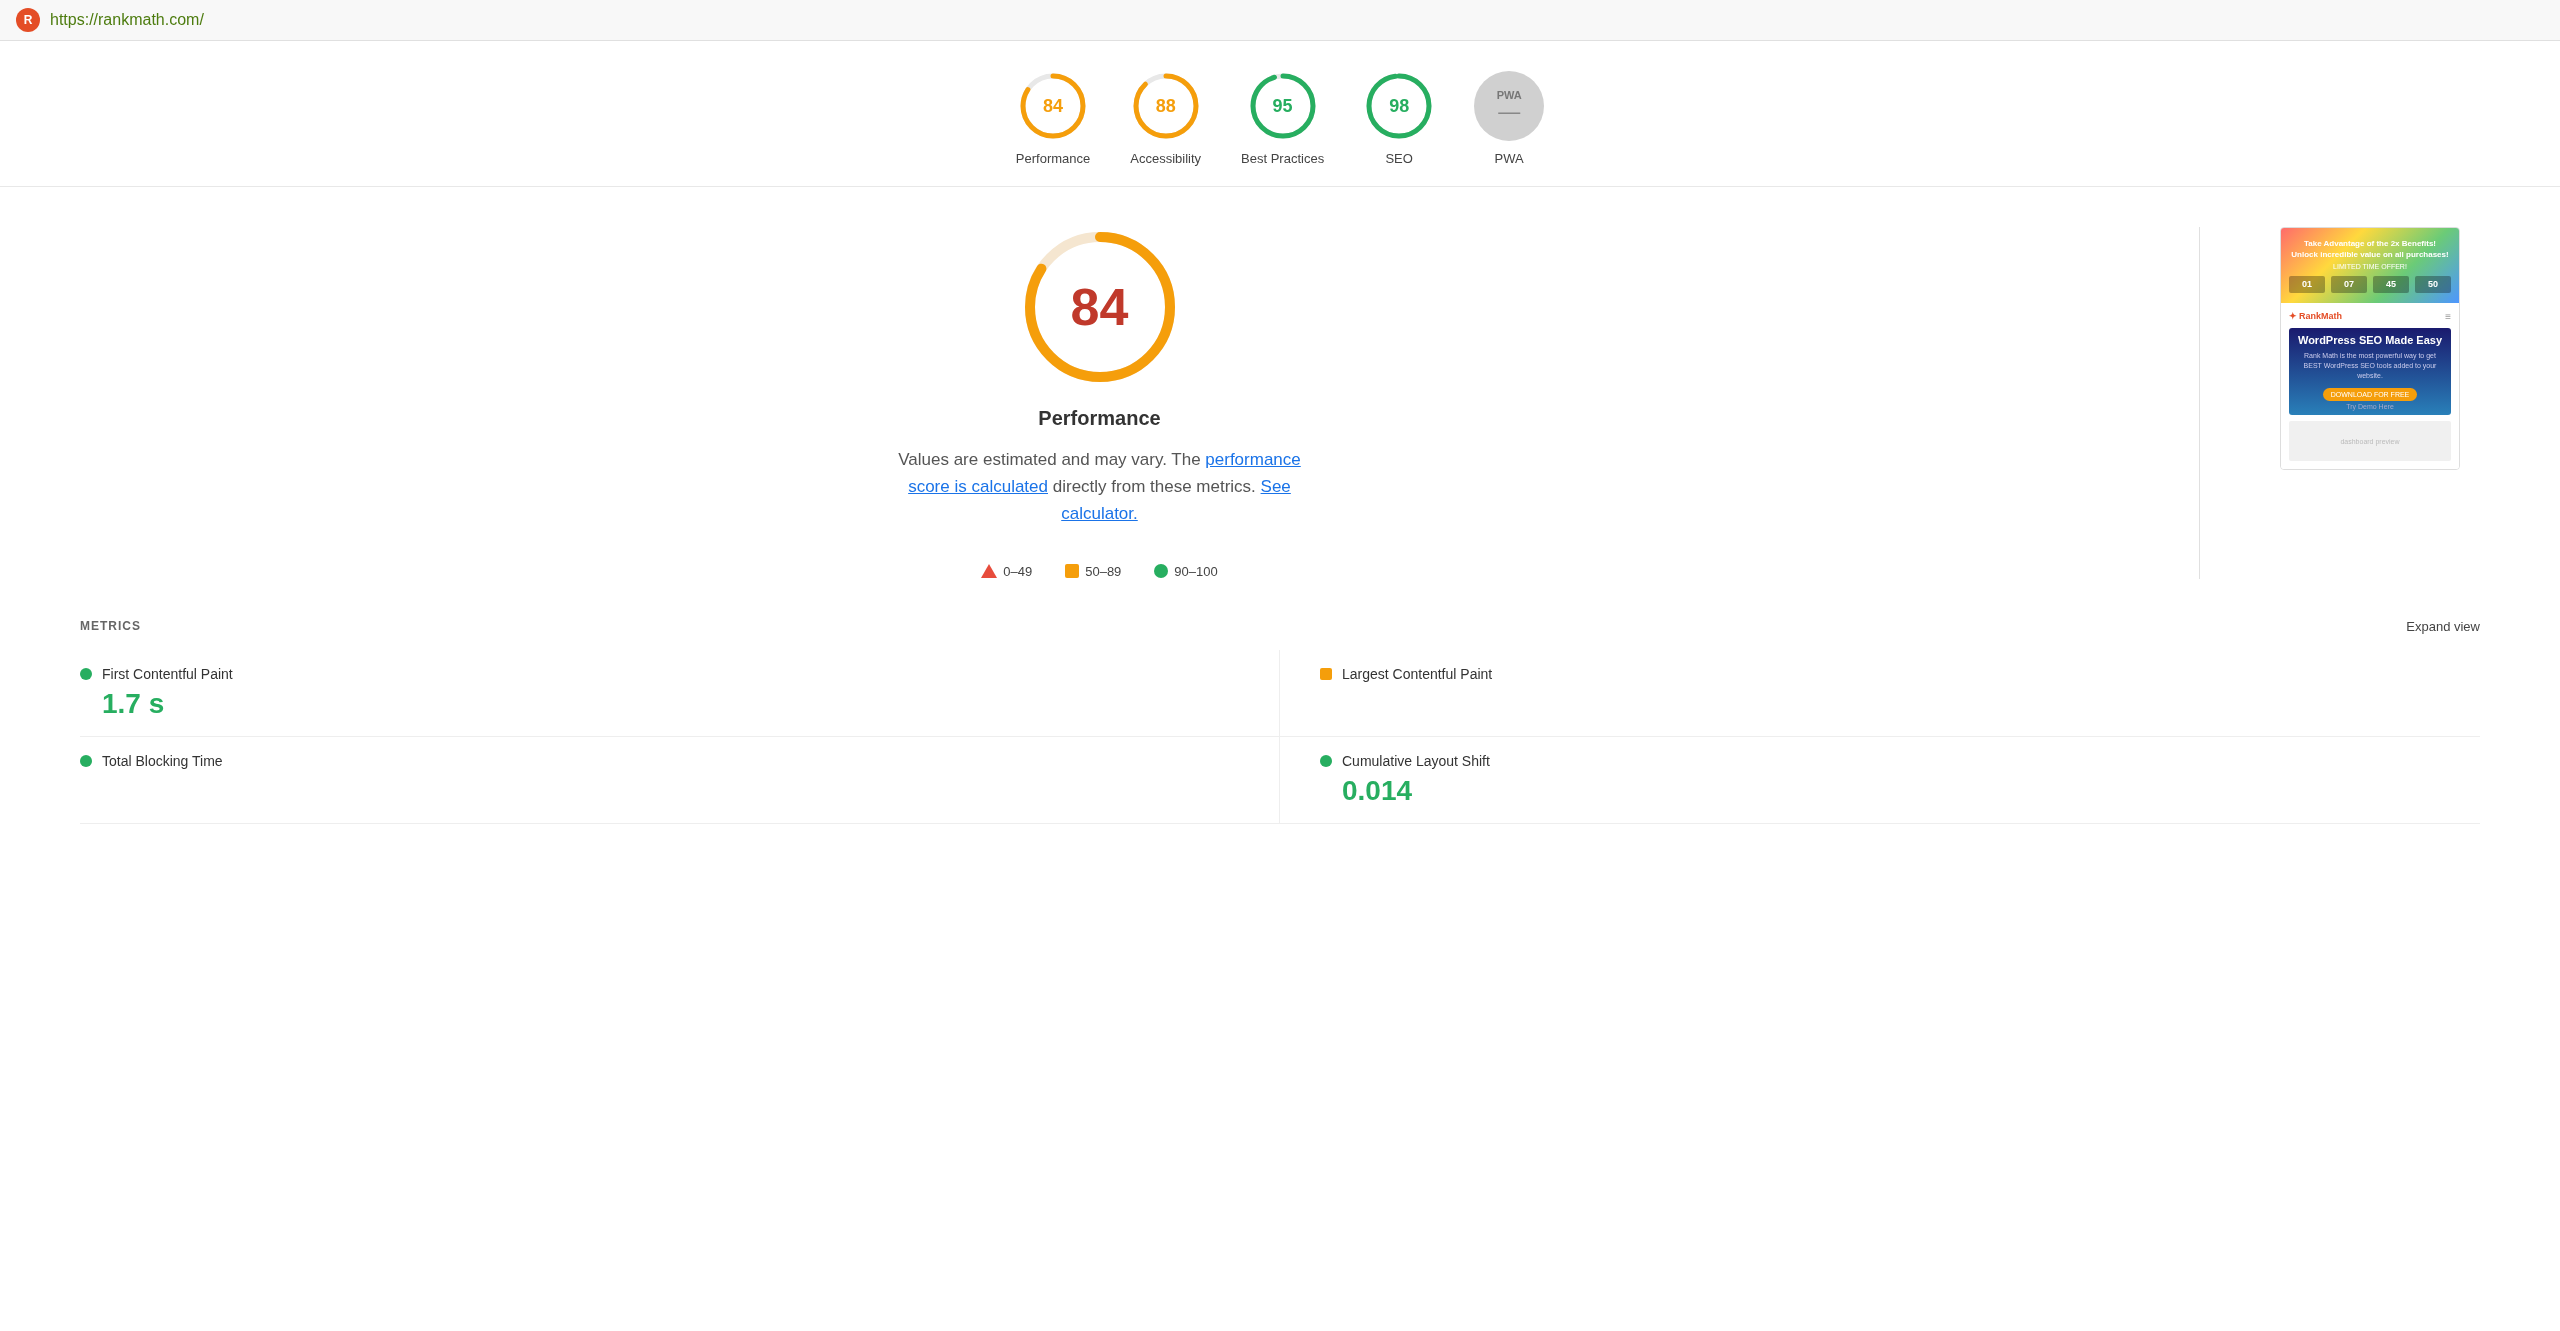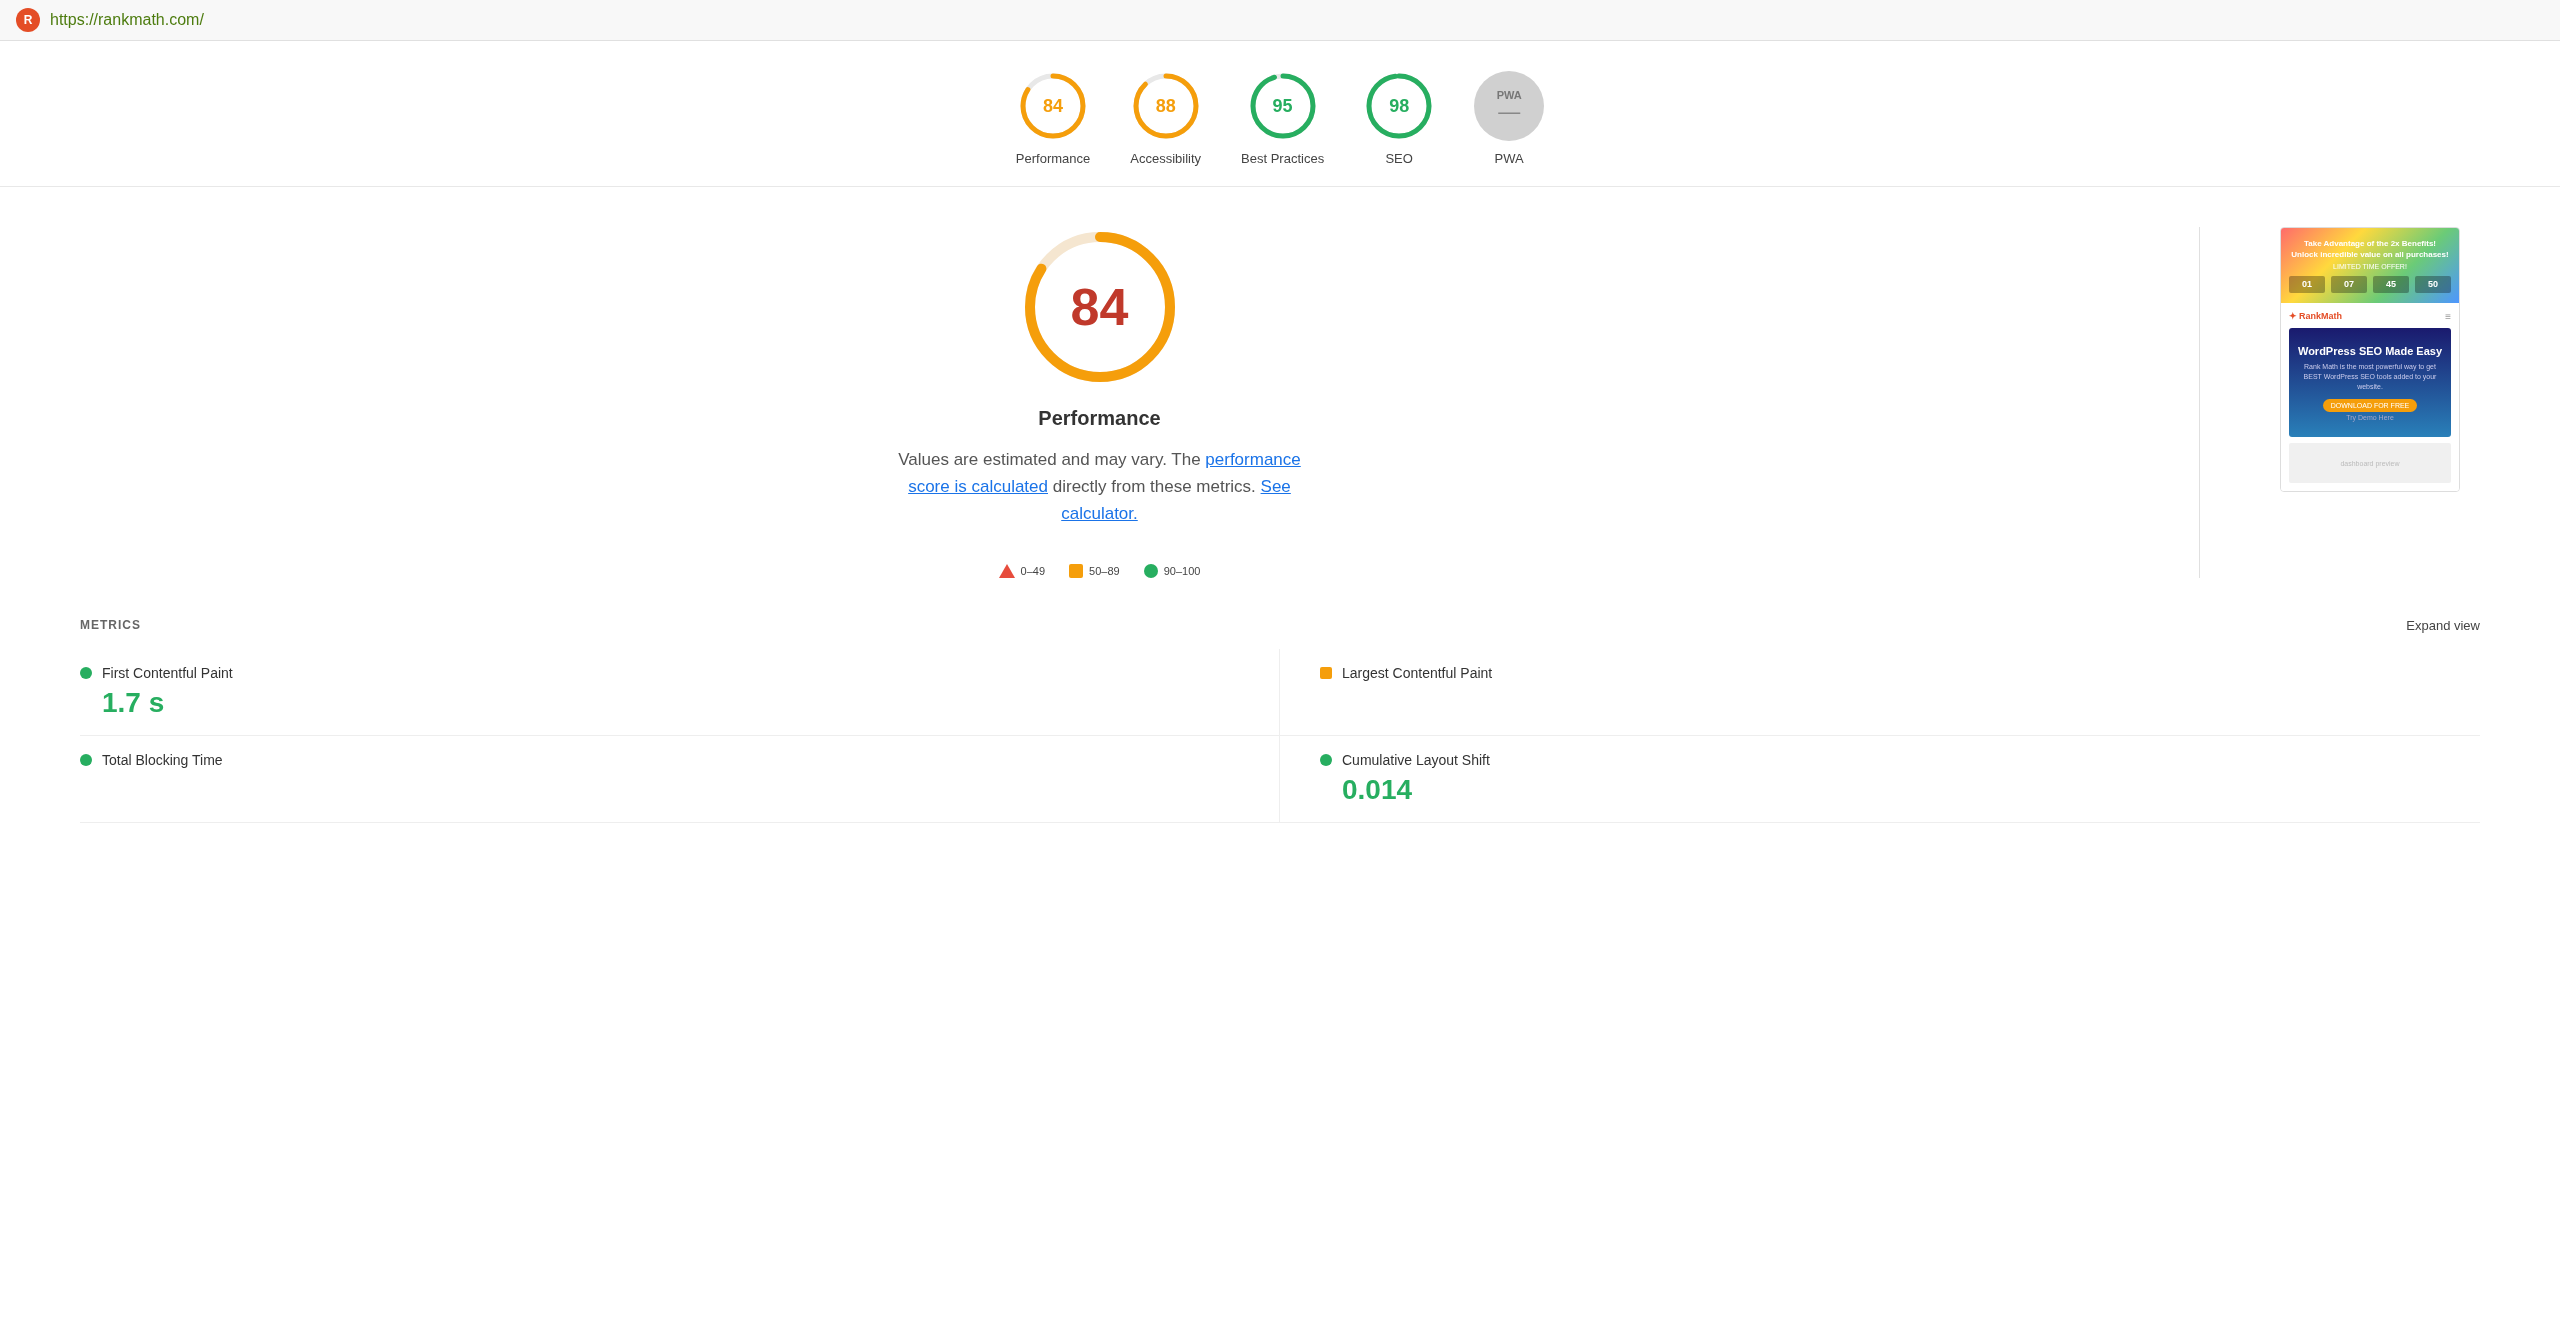--- a/index.html
+++ b/index.html
@@ -152,23 +152,23 @@
       max-width: 440px;
       margin-bottom: 36px;
     }
     .perf-desc a {
       color: #1a73e8;
       text-decoration: underline;
     }
 
     .legend {
       display: flex;
-      gap: 24px;
+      gap: 33px;
       align-items: flex-end;
-      font-size: 11px;
+      font-size: 13px;
       color: #444;
     }
     .legend-item {
       display: flex;
       align-items: center;
       gap: 6px;
     }
     .legend-triangle {
       width: 0; height: 0;
       border-left: 8px solid transparent;
@@ -233,21 +233,21 @@
       margin-bottom: 6px;
     }
     .screenshot-logo {
       font-size: 9px;
       color: #e44d26;
       font-weight: bold;
     }
     .screenshot-hero {
       background: linear-gradient(180deg, #1a1a6e 0%, #2980b9 100%);
       border-radius: 3px;
-      padding: 16px 8px;
+      padding: 5px 8px;
       text-align: center;
       margin-bottom: 6px;
     }
     .screenshot-hero .hero-title {
       font-size: 11px;
       font-weight: bold;
       color: #fff;
       line-height: 1.3;
     }
     .screenshot-hero .hero-sub {

